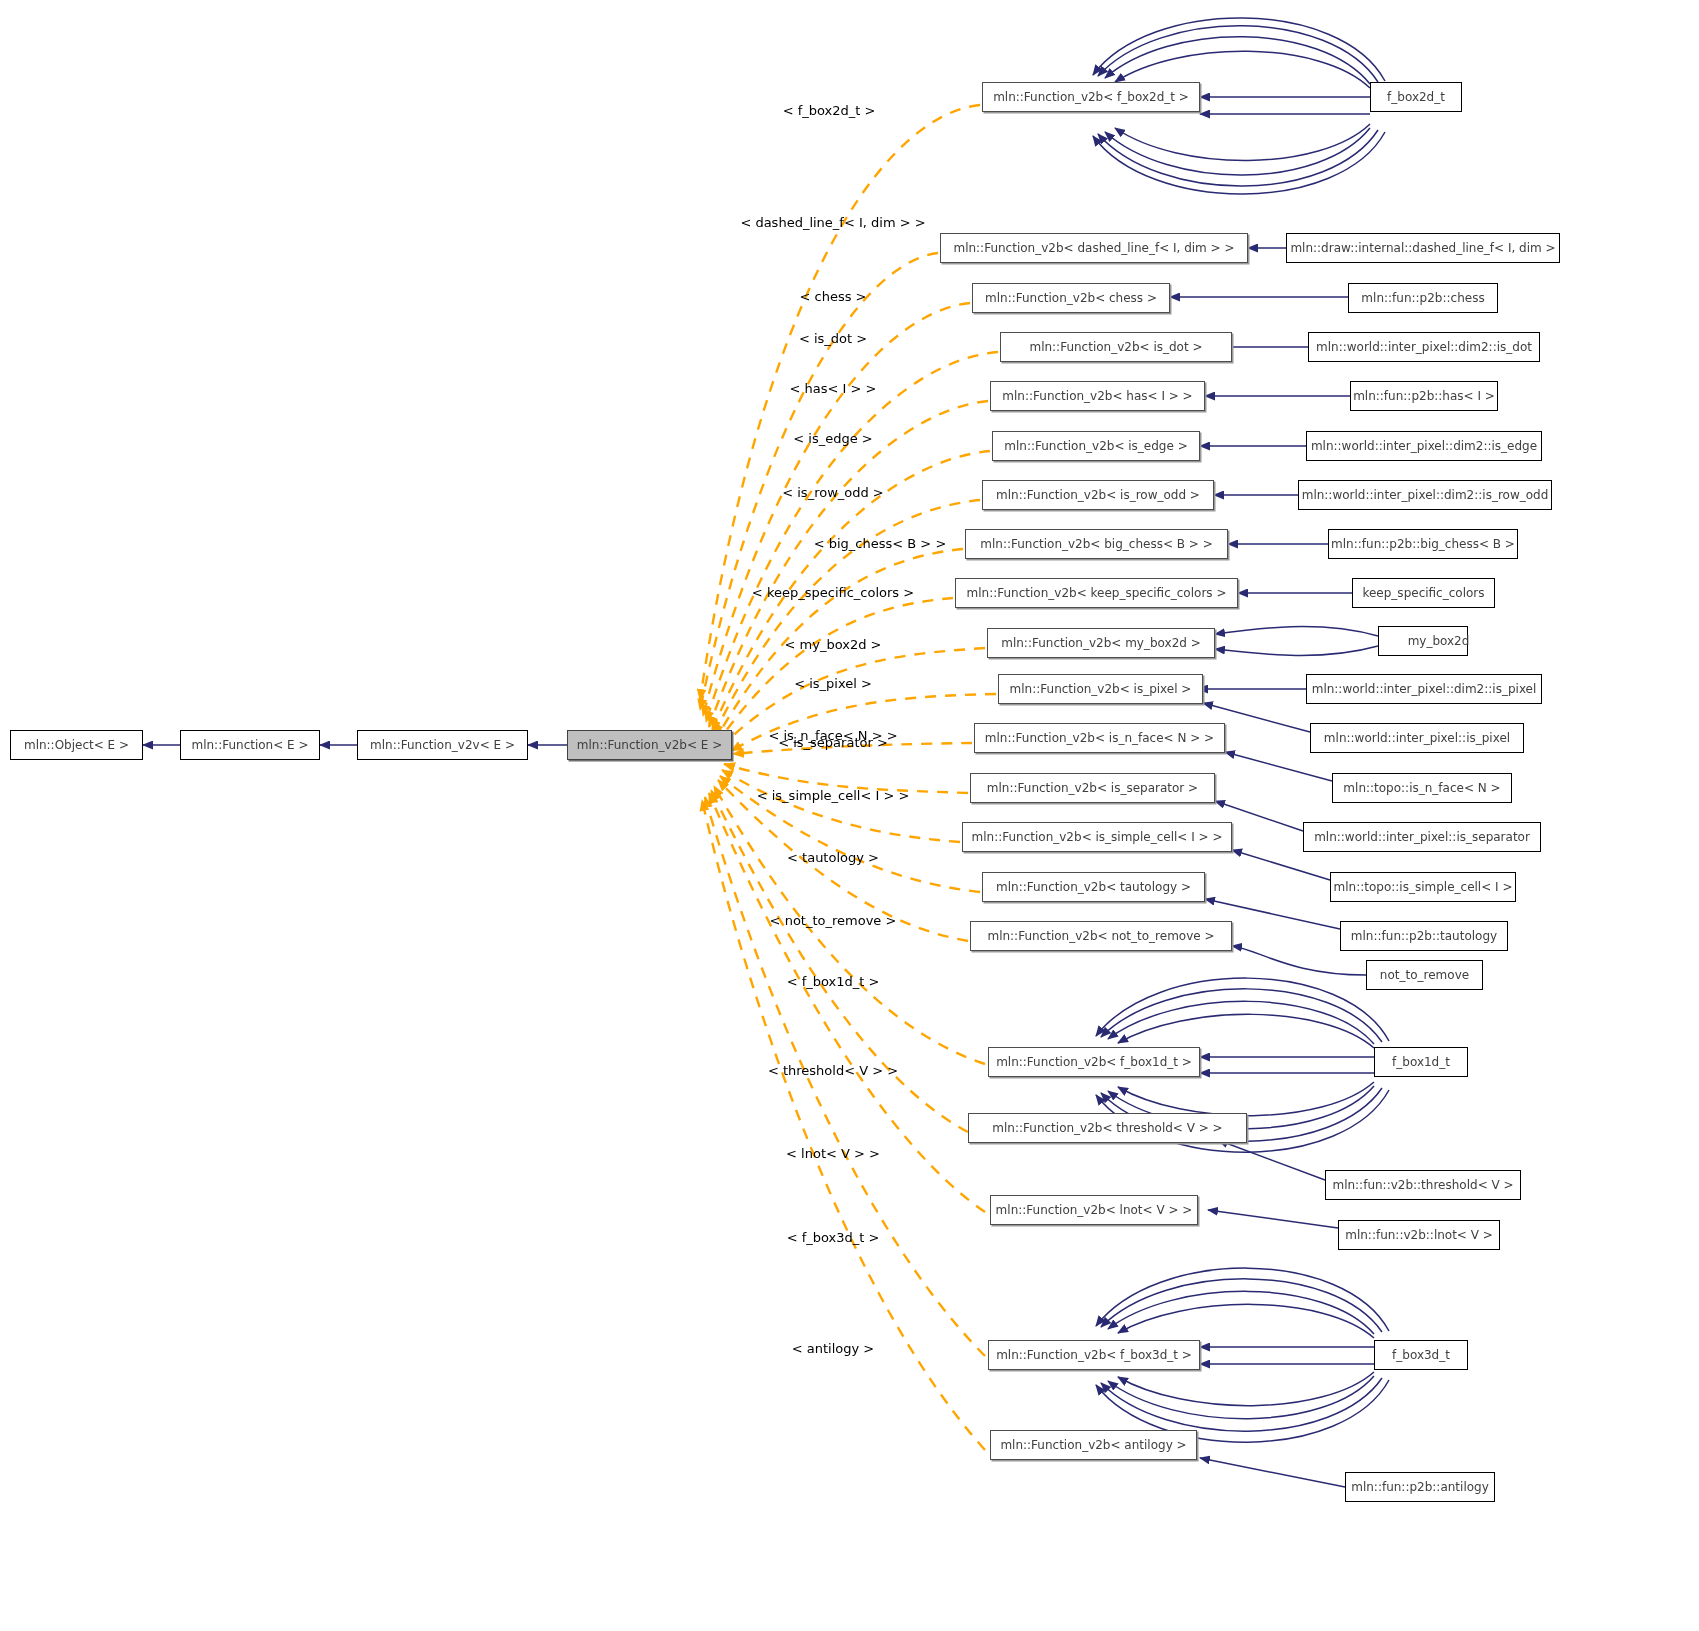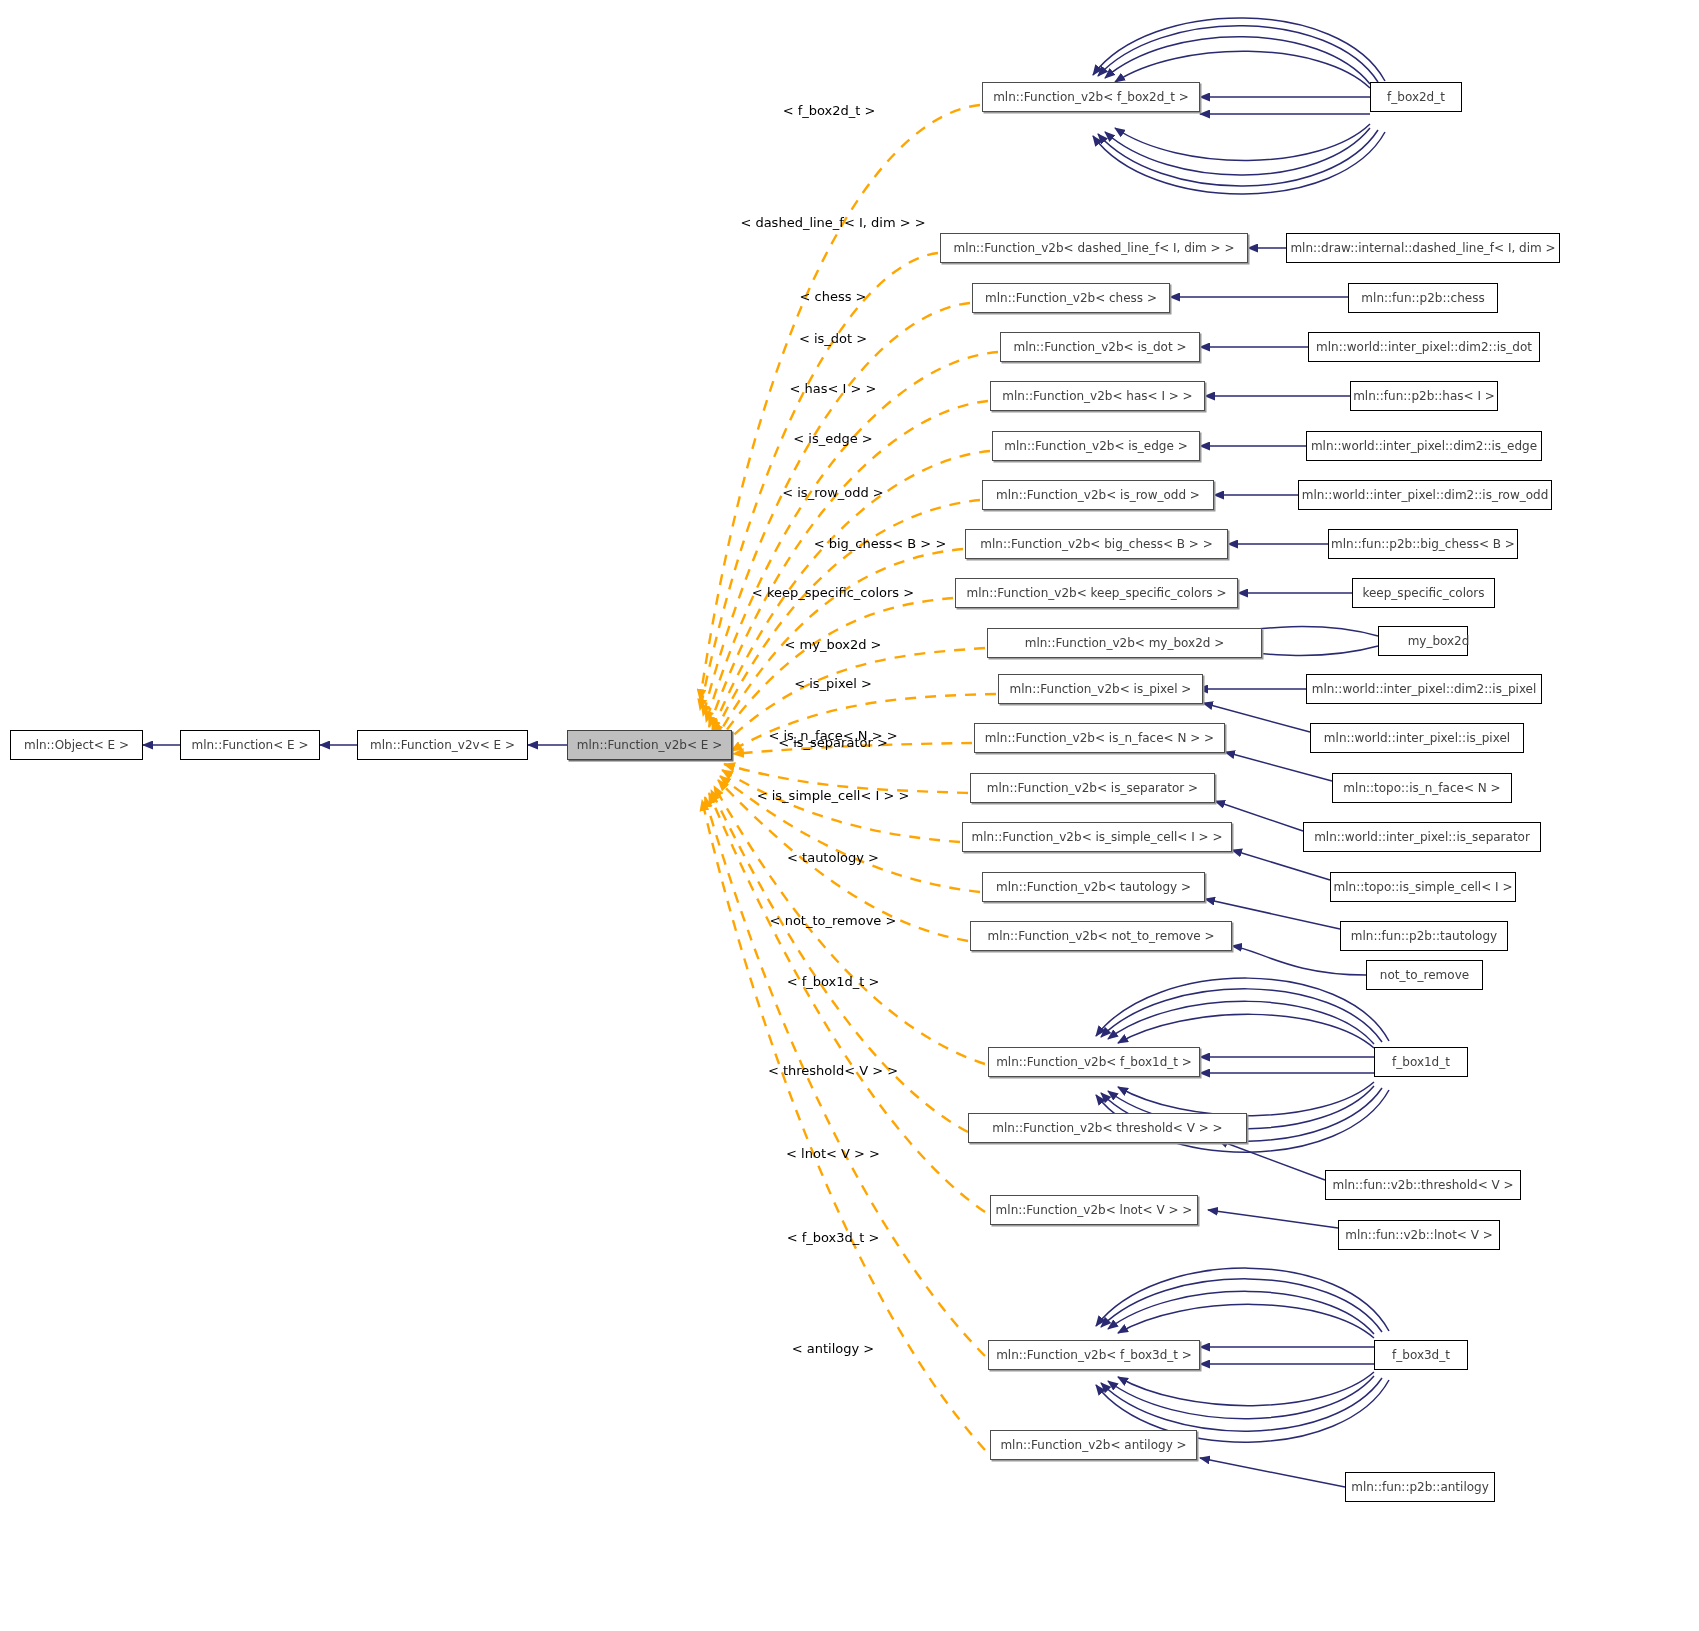--- a/index.html
+++ b/index.html
@@ -178,39 +178,39 @@
 
   <div class="node thick" style="left:982px;top:82px;width:218px;">
     <span>mln::Function_v2b&lt; f_box2d_t &gt;</span>
   </div>
   <div class="node thick" style="left:940px;top:233px;width:308px;">
     <span>mln::Function_v2b&lt; dashed_line_f&lt; I, dim &gt; &gt;</span>
   </div>
   <div class="node thick" style="left:972px;top:283px;width:198px;">
     <span>mln::Function_v2b&lt; chess &gt;</span>
   </div>
-  <div class="node thick" style="left:1000px;top:332px;width:200px;">
+  <div class="node thick" style="left:1000px;top:332px;width:232px;">
     <span>mln::Function_v2b&lt; is_dot &gt;</span>
   </div>
   <div class="node thick" style="left:990px;top:381px;width:215px;">
     <span>mln::Function_v2b&lt; has&lt; I &gt; &gt;</span>
   </div>
   <div class="node thick" style="left:992px;top:431px;width:208px;">
     <span>mln::Function_v2b&lt; is_edge &gt;</span>
   </div>
   <div class="node thick" style="left:982px;top:480px;width:232px;">
     <span>mln::Function_v2b&lt; is_row_odd &gt;</span>
   </div>
   <div class="node thick" style="left:965px;top:529px;width:263px;">
     <span>mln::Function_v2b&lt; big_chess&lt; B &gt; &gt;</span>
   </div>
   <div class="node thick" style="left:955px;top:578px;width:283px;">
     <span>mln::Function_v2b&lt; keep_specific_colors &gt;</span>
   </div>
-  <div class="node thick" style="left:987px;top:628px;width:275px;">
+  <div class="node thick" style="left:987px;top:628px;width:228px;">
     <span>mln::Function_v2b&lt; my_box2d &gt;</span>
   </div>
   <div class="node thick" style="left:998px;top:674px;width:205px;">
     <span>mln::Function_v2b&lt; is_pixel &gt;</span>
   </div>
   <div class="node thick" style="left:974px;top:723px;width:251px;">
     <span>mln::Function_v2b&lt; is_n_face&lt; N &gt; &gt;</span>
   </div>
   <div class="node thick" style="left:970px;top:773px;width:245px;">
     <span>mln::Function_v2b&lt; is_separator &gt;</span>

